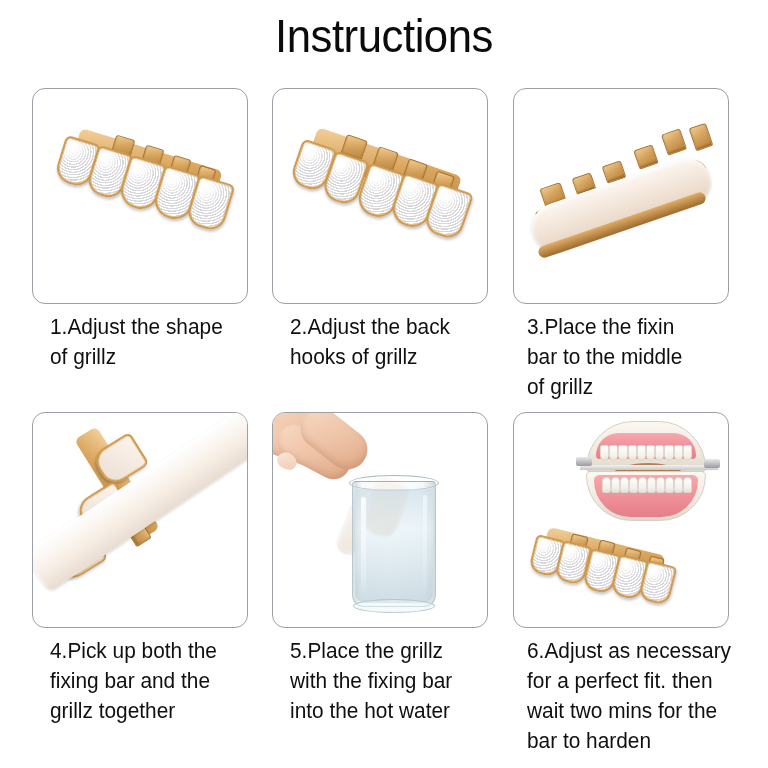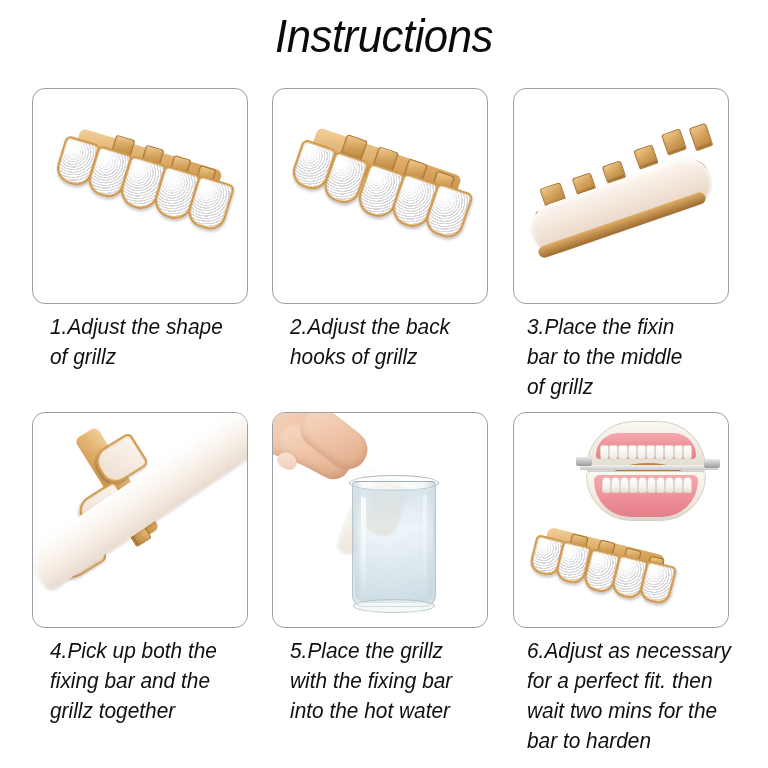--- a/index.html
+++ b/index.html
@@ -6,21 +6,20 @@
   html, body {
     width: 768px; height: 768px;
     background: #ffffff;
     font-family: "Liberation Sans", sans-serif;
     overflow: hidden;
   }
   #page {
     position: relative;
     width: 768px; height: 768px;
     background: #fff;
-    font-style: italic;
   }
   #title {
     position: absolute;
     top: 8px; left: 0; width: 768px;
     text-align: center;
     font-size: 47px;
     font-weight: 400;
     letter-spacing: -0.5px;
     color: #0b0b0b;
     transform: scaleX(0.93);

